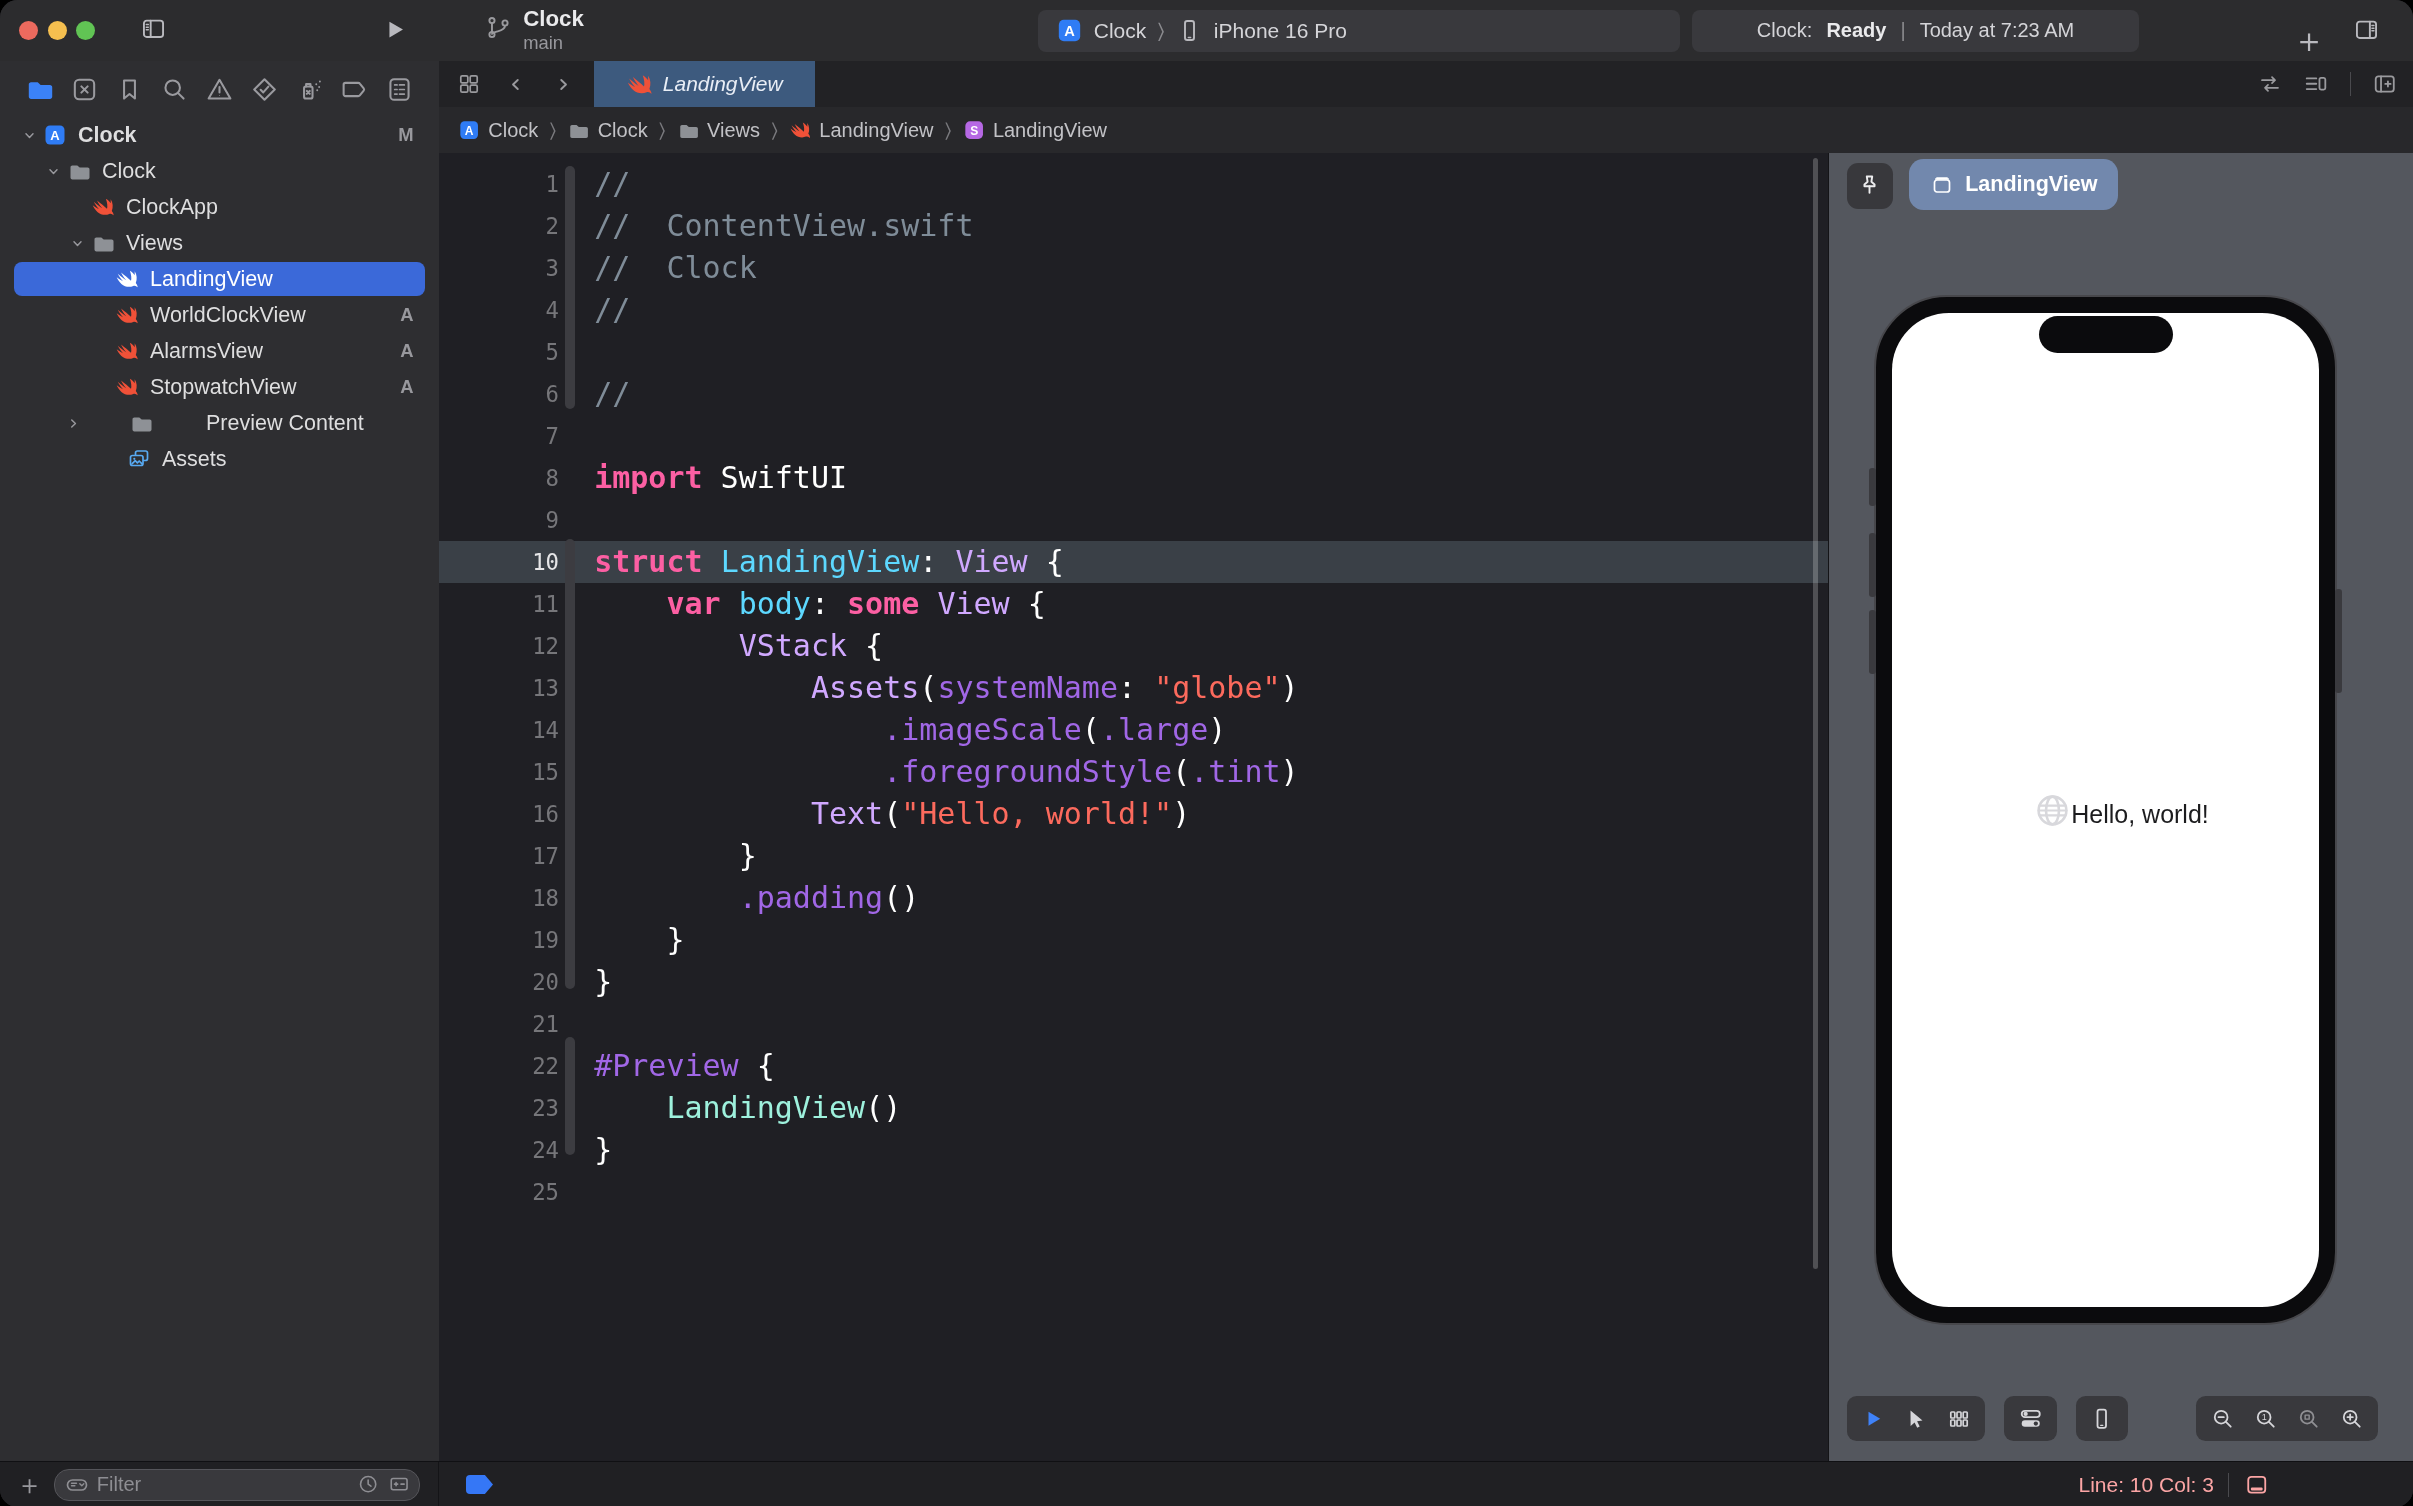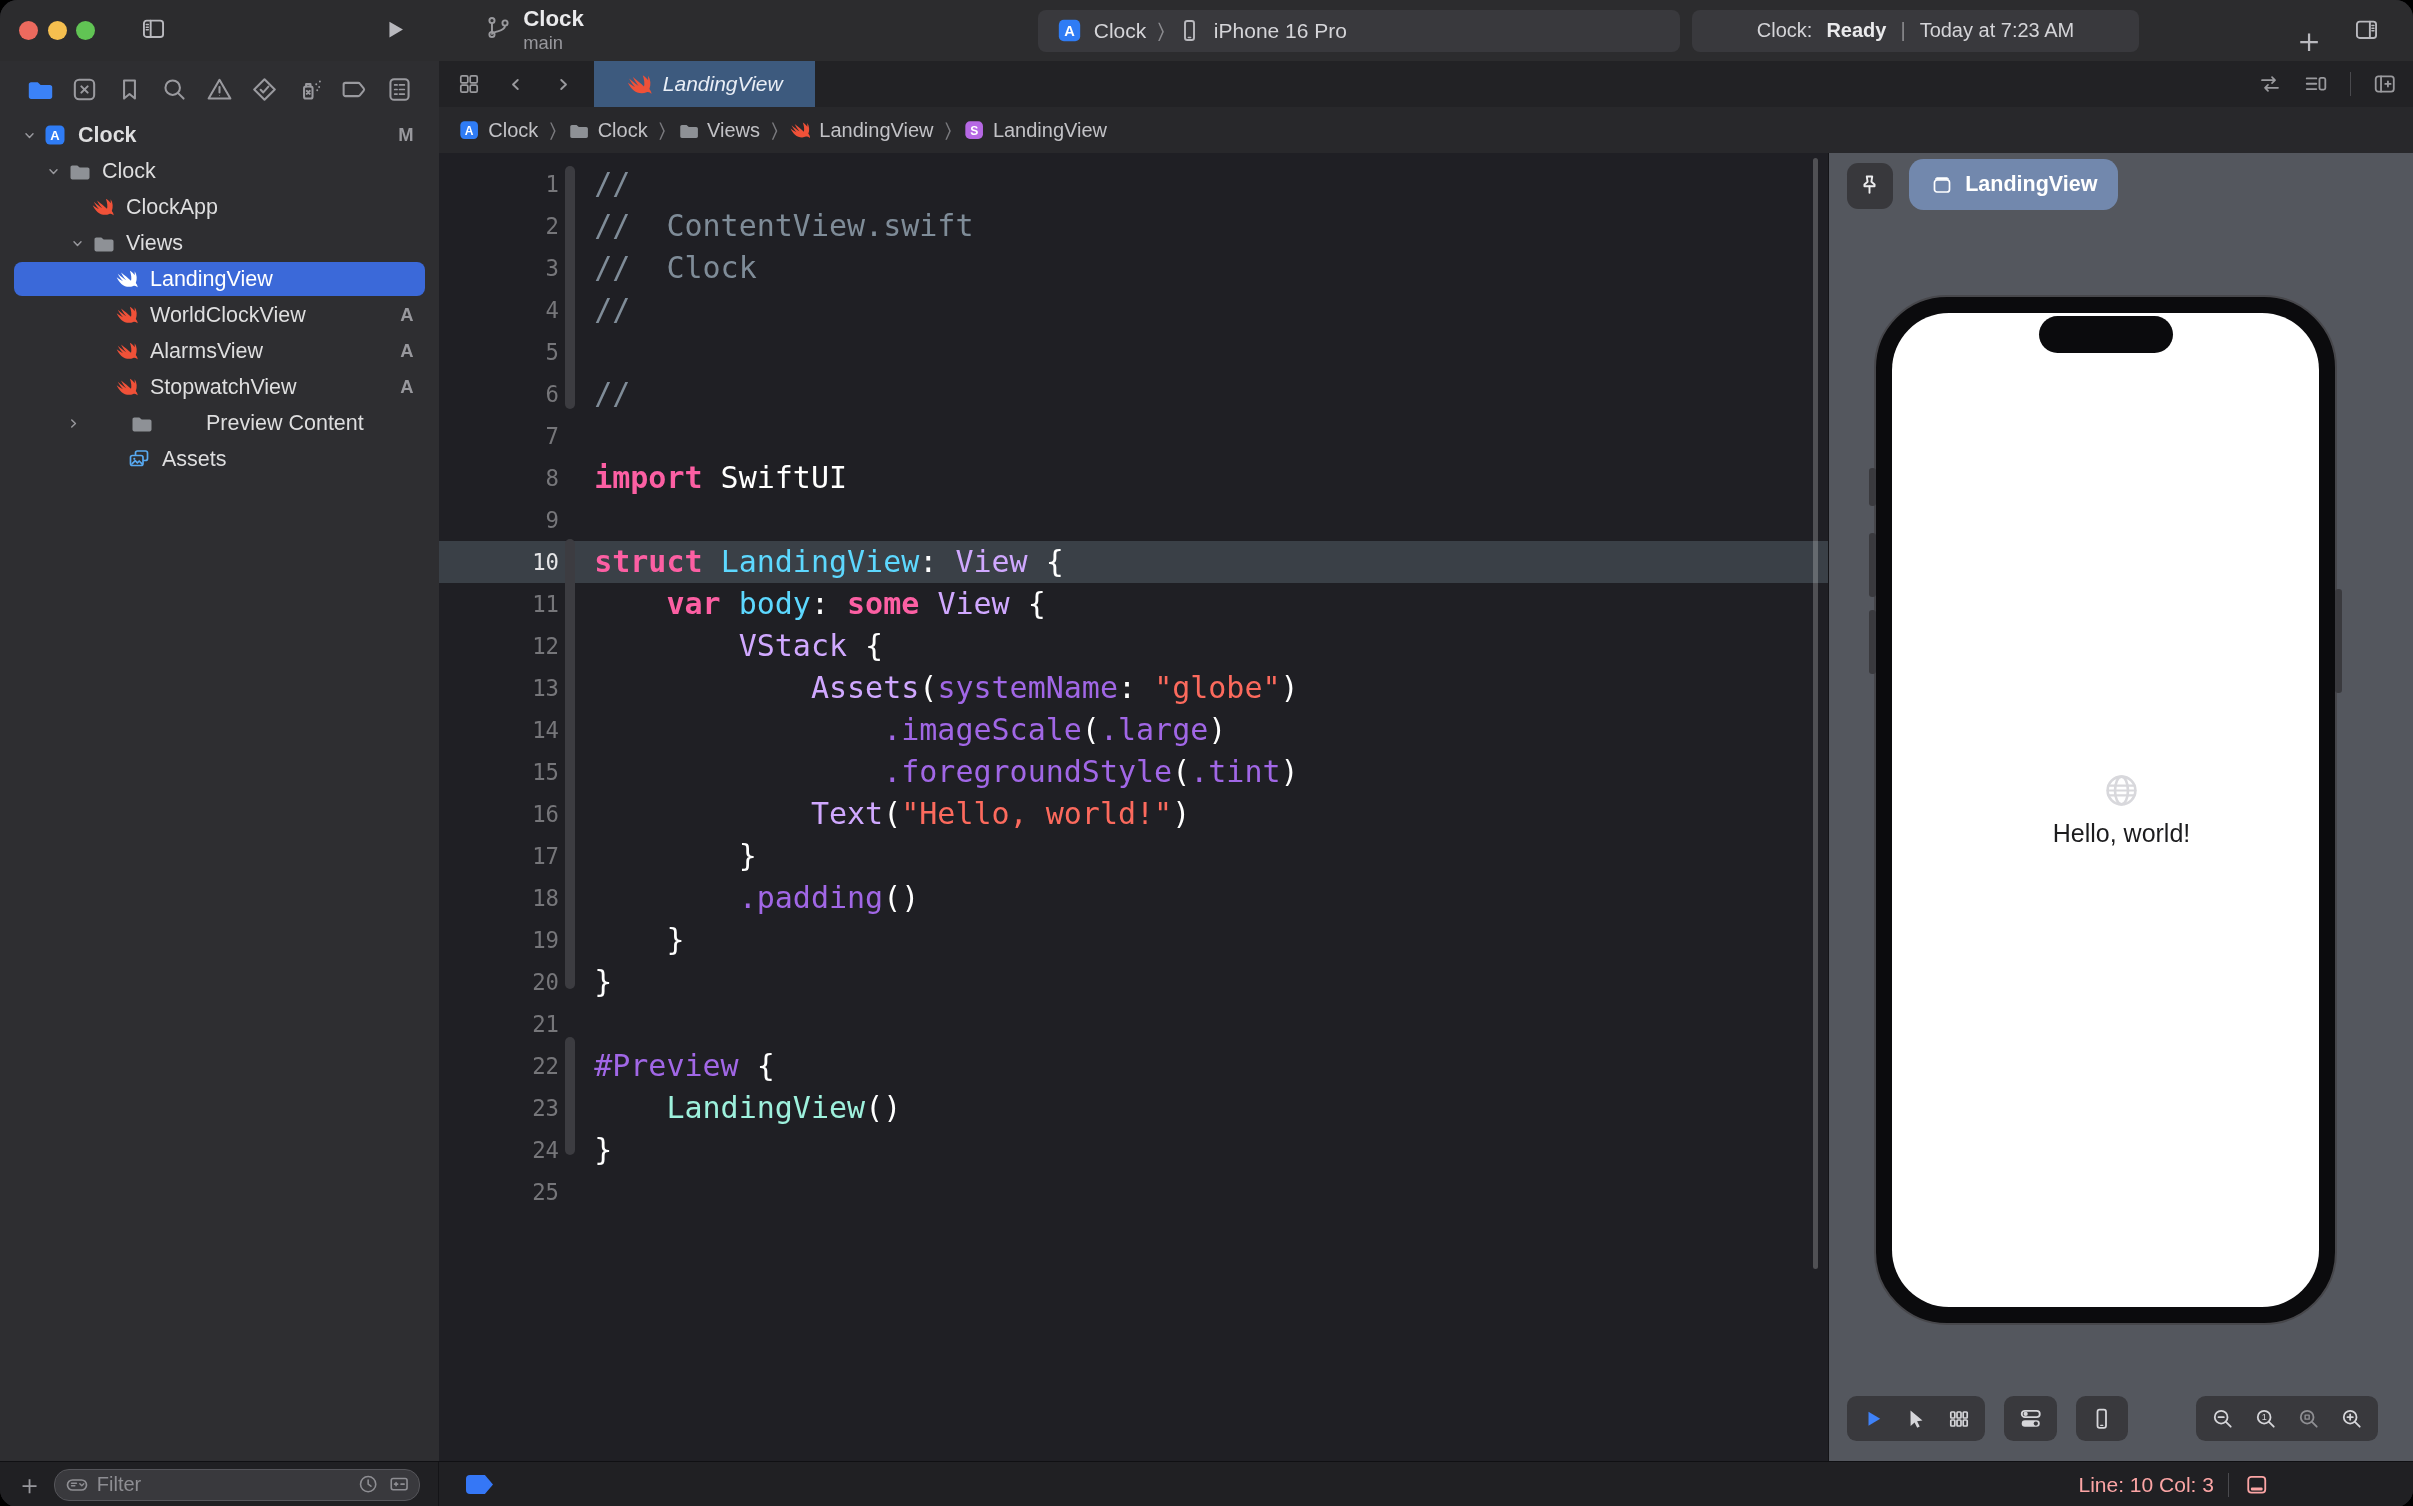--- a/index.html
+++ b/index.html
@@ -57,21 +57,21 @@
   .tok-proj{color:var(--c-proj);} .tok-pl{color:var(--c-pl);}
   
   .canvas{position:absolute;top:153px;left:1828px;right:0;bottom:45px;background:#54575e;border-left:0.8px solid #141417;}
   .pinbtn{position:absolute;top:9.6px;left:17.6px;width:46px;height:46px;background:#38383c;border-radius:11.2px;
     display:flex;align-items:center;justify-content:center;color:#ececee;}
   .chip{position:absolute;top:6.4px;left:80px;height:51px;padding:0 21px;background:#7288ad;border-radius:14.4px;
     display:flex;align-items:center;gap:11.2px;color:#fff;font-size:21.5px;font-weight:600;}
   .phone{position:absolute;left:45px;top:142px;width:463px;height:1030px;background:#0b0b0d;border-radius:73px;
     border:2.4px solid #47474b;box-sizing:border-box;}
   .phone .sbtn{position:absolute;width:7.2px;background:#3a3a3e;border-radius:3.2px;}
-  .screen{position:absolute;inset:16px;background:#fff;border-radius:57px;display:flex;flex-direction:column;
+  .screen{position:absolute;inset:16px;background:#fff;border-radius:57px;display:flex;flex-direction:row;
     align-items:center;justify-content:center;overflow:hidden;padding-left:32px;}
   .island{position:absolute;top:19px;left:50%;transform:translateX(-50%);width:134px;height:37px;background:#0b0b0d;border-radius:19px;}
   .hello{margin-top:9.6px;font-size:25px;color:#1c1c1e;}
   .pv-toolbar{position:absolute;left:17.6px;right:35px;bottom:21px;display:flex;align-items:center;}
   .pv-group{display:flex;align-items:center;background:#39393d;border-radius:9.6px;height:45px;padding:0 4.8px;}
   .pv-btn{width:43px;height:45px;display:flex;align-items:center;justify-content:center;color:#d6d6da;}
   .pv-solo{background:#39393d;border-radius:9.6px;margin-left:19px;}
   .pv-spacer{flex:1;}
   .dim{opacity:.55;}
   

